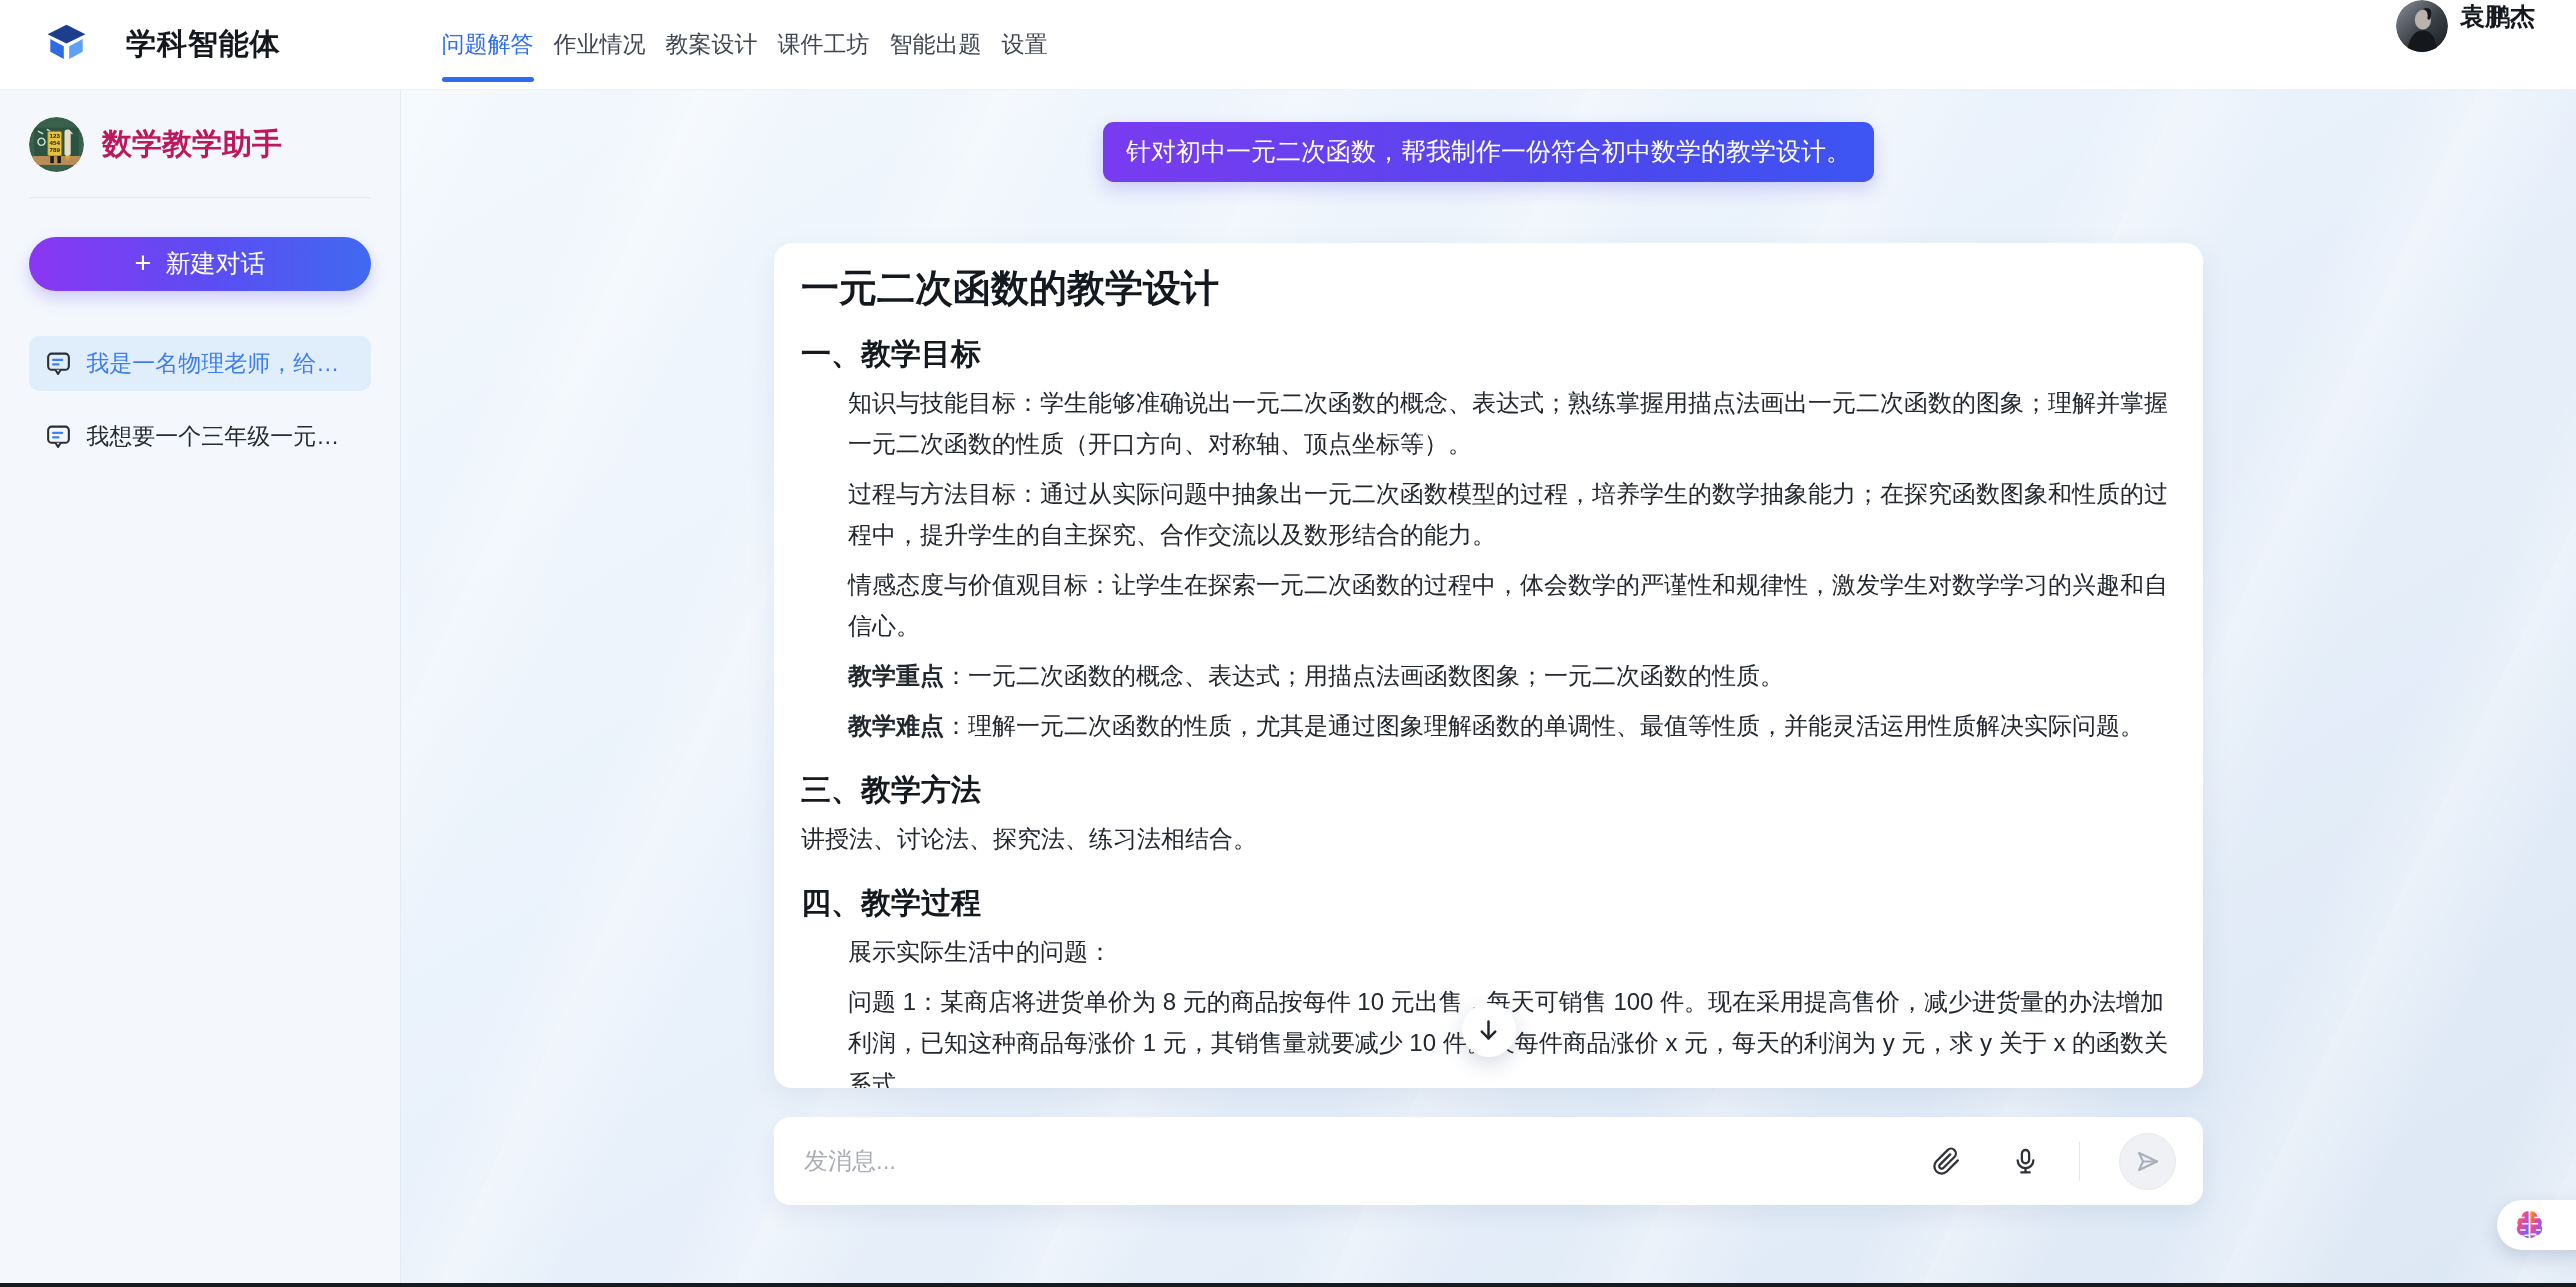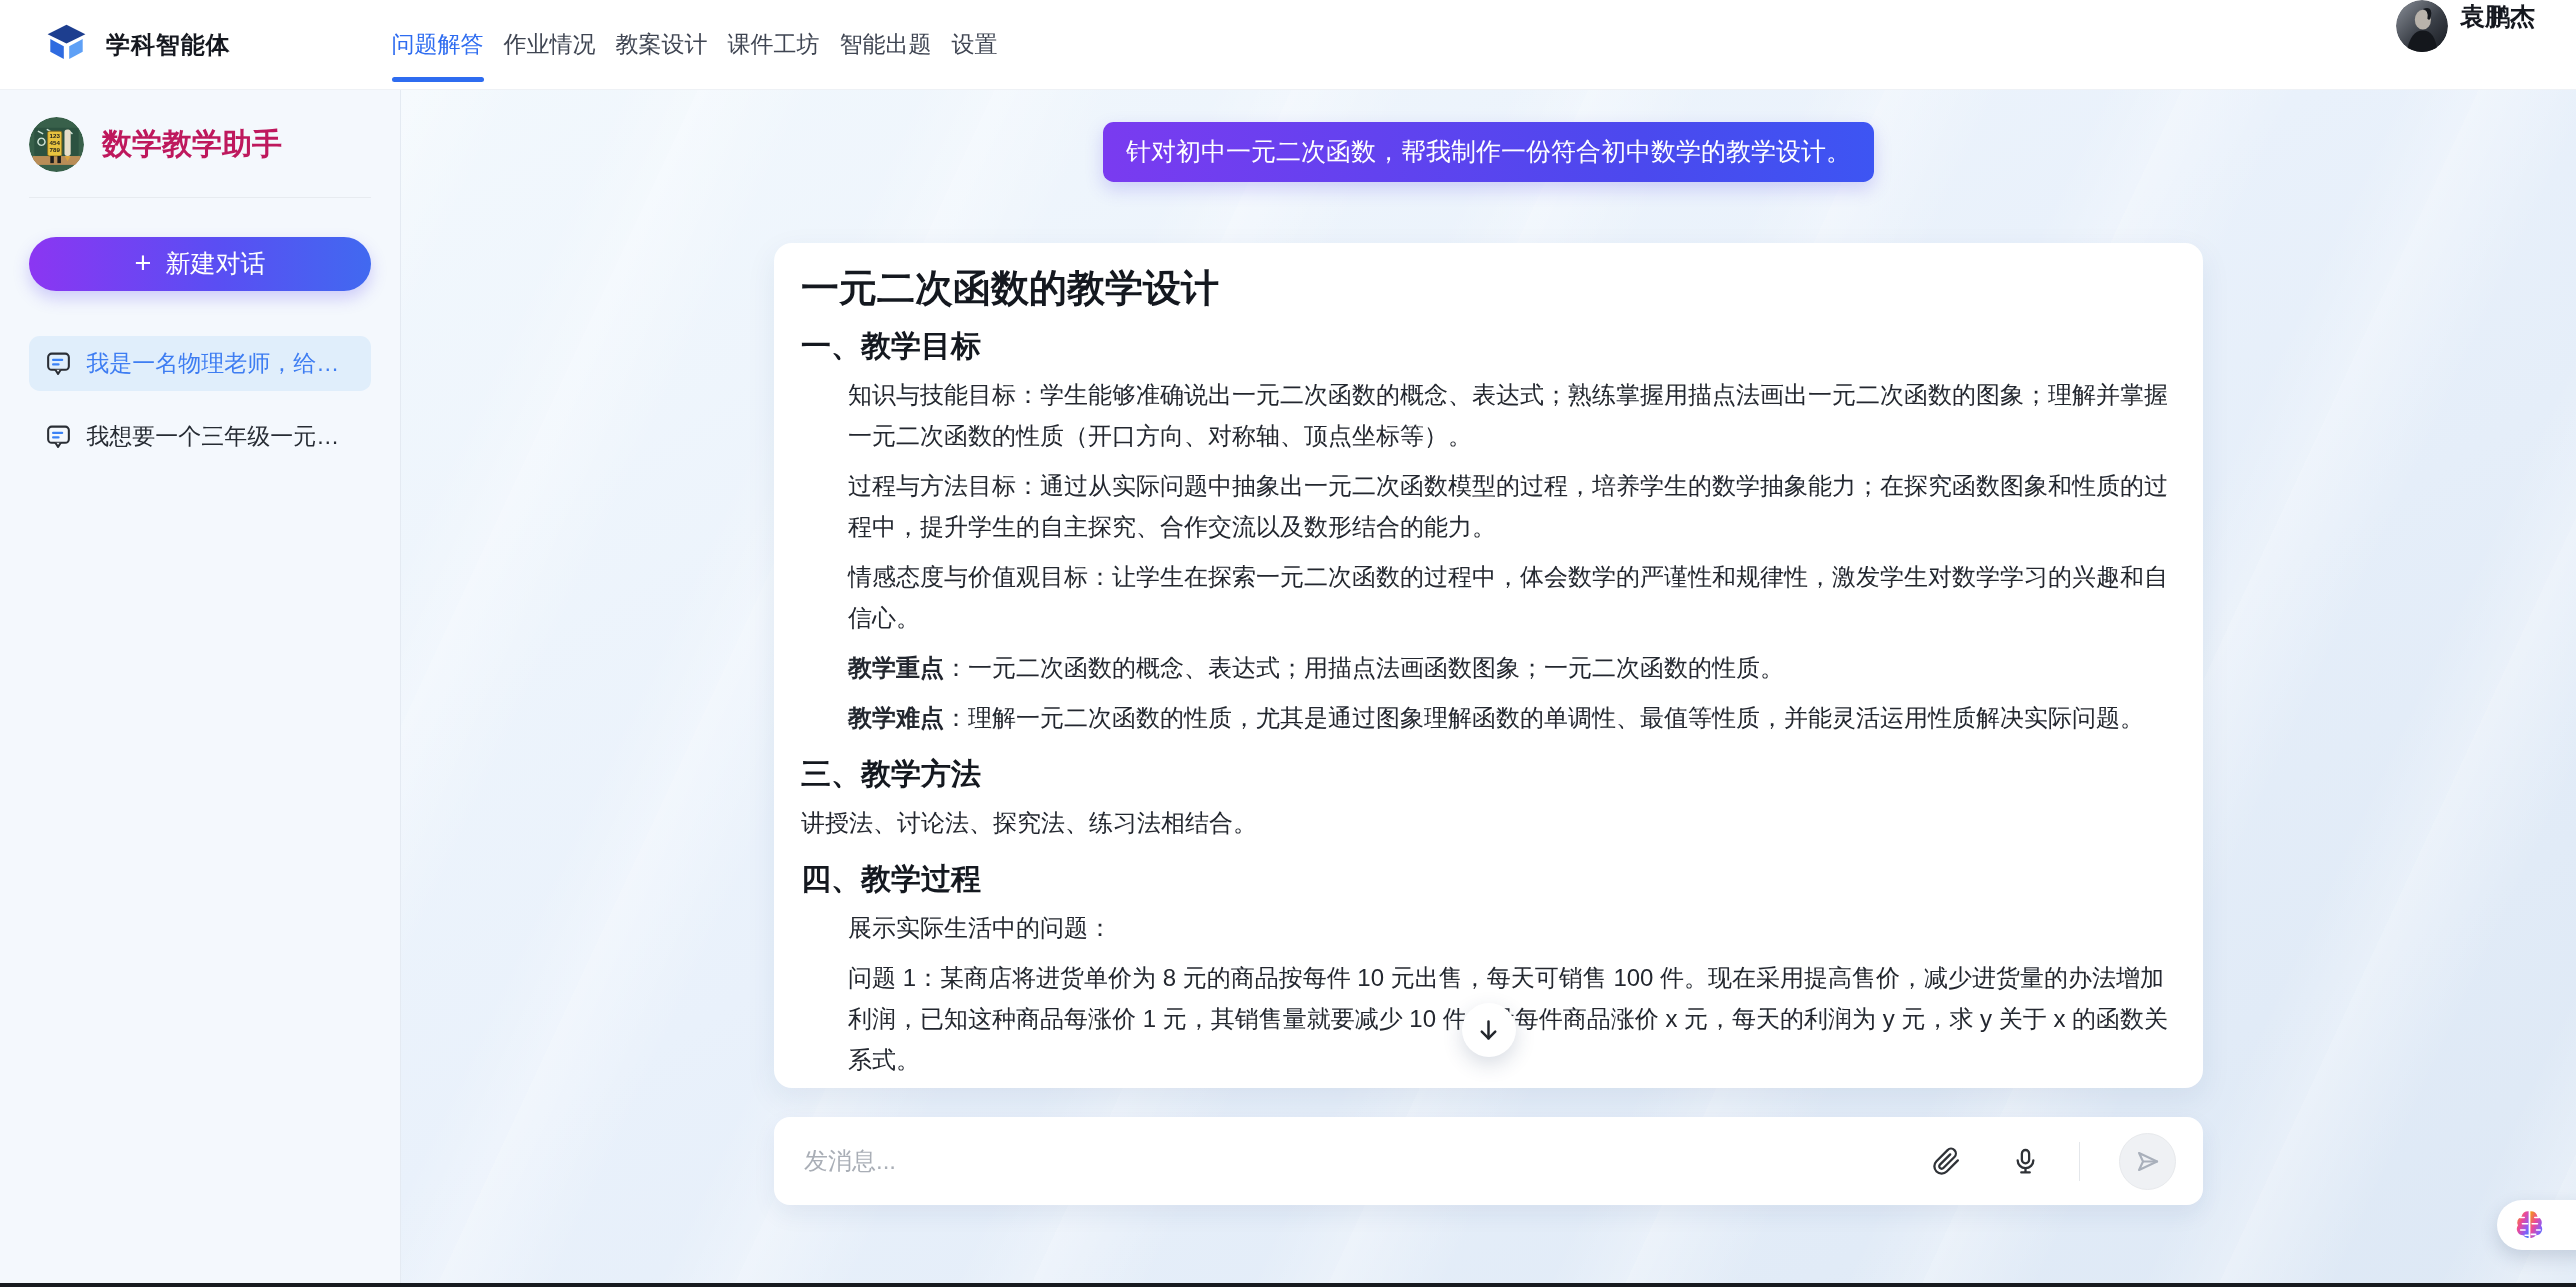--- a/index.html
+++ b/index.html
@@ -2,21 +2,21 @@
 <html style="font-size:14.3px"><head>
 <meta charset="utf-8">
 <style>
   * { margin:0; padding:0; box-sizing:border-box; }
   html,body { width:2576px; height:1287px; overflow:hidden; }
   body { font-family:"Liberation Sans","DejaVu Sans",sans-serif; background:#e9f1fa; position:relative; }
 
   
   .topnav{position:absolute;left:0;top:0;width:2576px;height:90px;background:#ffffff;border-bottom:0.9px solid #eef1f5;display:flex;align-items:center;z-index:30;}
   .brand{display:flex;align-items:center;gap:16px;margin-left:43px;}
-  .brand-title{font-size:24px;font-weight:bold;color:#15181f;letter-spacing:0.9px;}
+  .brand-title{font-size:30px;font-weight:bold;color:#15181f;letter-spacing:0.9px;margin-left:20px;}
   .tabs{display:flex;align-items:stretch;height:90px;margin-left:161px;gap:20px;}
   .tab{display:flex;align-items:center;font-size:23px;color:#3f4552;cursor:pointer;position:relative;}
   .tab.active{color:#2e6cf0;font-weight:500;}
   .tab.active::after{content:"";position:absolute;left:0;right:0;bottom:8px;height:4.5px;border-radius:2.7px;background:#2e6cf0;}
   .user-box{position:absolute;right:41px;top:0;height:90px;display:flex;gap:12.5px;cursor:pointer;}
   .user-name{font-size:25px;font-weight:bold;color:#15181f;}
   .avatar{width:52px;height:52px;border-radius:50%;overflow:hidden;flex:0 0 auto;}
 
   
   .sidebar{position:absolute;left:0;top:90px;bottom:0;width:401px;background:#f4f8fd;border-right:0.9px solid #e4eaf2;padding:27px 29px 0;z-index:20;}
@@ -33,21 +33,21 @@
 
   
   .main{position:absolute;left:401px;top:90px;right:0;bottom:0;overflow:hidden;background:linear-gradient(150deg,#f2f8fd 0%,#e9f1fb 45%,#dde8f5 100%);}
   .main::before{content:"";position:absolute;inset:0;background:repeating-linear-gradient(115deg,rgba(255,255,255,.35) 0px,rgba(255,255,255,0) 107px,rgba(255,255,255,0) 197px,rgba(255,255,255,.25) 269px);pointer-events:none;}
   .chat-col{width:1429px;margin:0 auto;position:relative;}
   .user-row{padding-top:32px;display:flex;justify-content:center;font-family:Liberation Serif, serif;}
   .user-bubble{background:linear-gradient(90deg,#7a3bf0 0%,#4b49ee 70%,#3d55f3 100%);color:#ffffff;font-size:25px;line-height:1.2;padding:15px 23px;border-radius:10.7px;box-shadow:0 7.2px 18px rgba(80,70,230,.22);}
 
   .ai-card{margin-top:61px;height:845px;background:#ffffff;border-radius:18px;box-shadow:0 10.7px 30px rgba(30,60,120,.08);padding:24px 27px 0;overflow:hidden;color:#23272f;}
   .md-h1{font-size:38px;line-height:43px;font-weight:bold;color:#14181f;}
-  .md-h2{font-size:30px;line-height:39px;font-weight:bold;color:#14181f;margin-top:16px;}
+  .md-h2{font-size:30px;line-height:39px;font-weight:bold;color:#14181f;margin-top:24px;}
   .md-h3{font-size:27px;line-height:34px;font-weight:bold;color:#14181f;margin-top:3.6px;}
   .md-p{font-size:24px;line-height:41px;margin-top:9px;}
   .md-p.indent{padding-left:47px;}
   .md-p strong{font-weight:bold;}
 
   
   .composer{margin-top:29px;height:88px;background:#ffffff;border-radius:16px;box-shadow:0 9px 23px rgba(30,60,120,.07);display:flex;align-items:center;padding:0 27px 0 30px;gap:16px;position:relative;z-index:5;justify-content:space-between;}
   .composer input{flex:1;border:none;outline:none;font-size:24px;font-family:inherit;color:#23272f;background:transparent;}
   .composer input::placeholder{color:#a9aeb6;}
   .comp-icon{flex:0 0 auto;display:flex;align-items:center;justify-content:center;cursor:pointer;}

